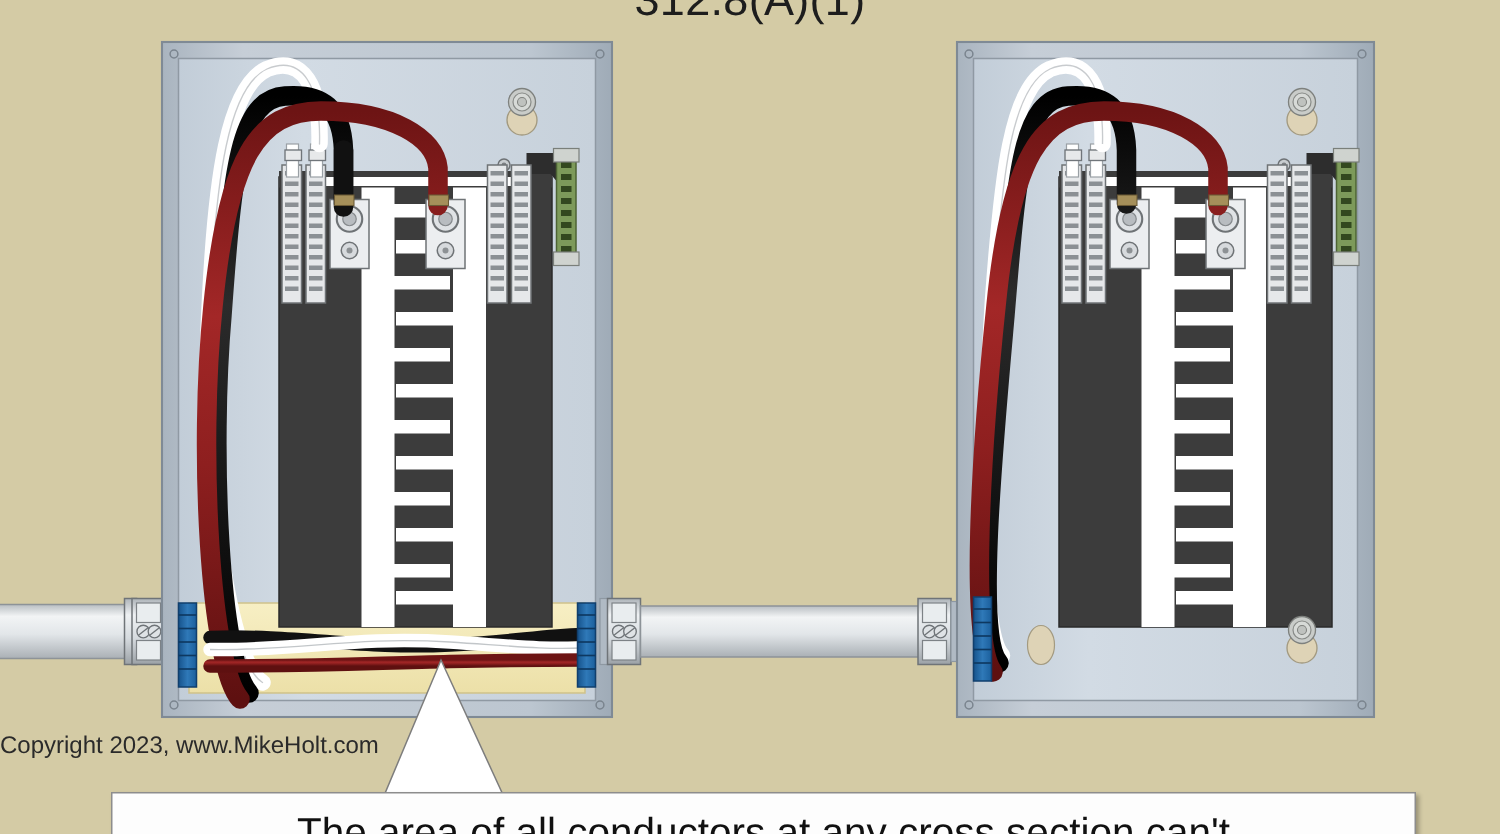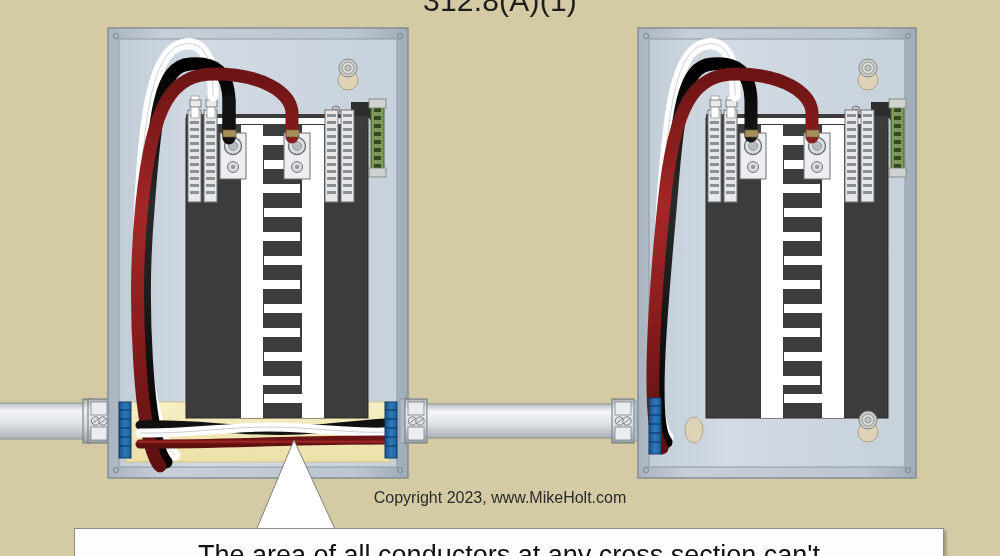--- a/index.html
+++ b/index.html
@@ -8,21 +8,21 @@
     background:#d4cba5;
     font-family:"Liberation Sans", sans-serif;
     position:relative;
   }
   #stage{position:absolute;inset:0;width:1000px;height:439px;}
   .ttl{
     position:absolute;left:0;top:-16px;width:1000px;text-align:center;
     font-size:30px;color:#1d1d1d;letter-spacing:.2px;
   }
   .copy{
-    position:absolute;left:0;top:489px;width:1000px;text-align:center;
+    position:absolute;left:0;top:489px;width:1000px;text-align:left;
     font-size:16px;color:#2a2a2a;
   }
   .callout-box{
     position:absolute;left:74px;top:528px;width:868px;height:60px;
     background:#fdfdfd;border:1px solid #8d8d8d;
     box-shadow:2px 2px 3px rgba(0,0,0,.28);
   }
   .callout-text{
     position:absolute;left:0;top:10px;width:868px;text-align:center;
     font-size:27px;color:#111;line-height:32px;

